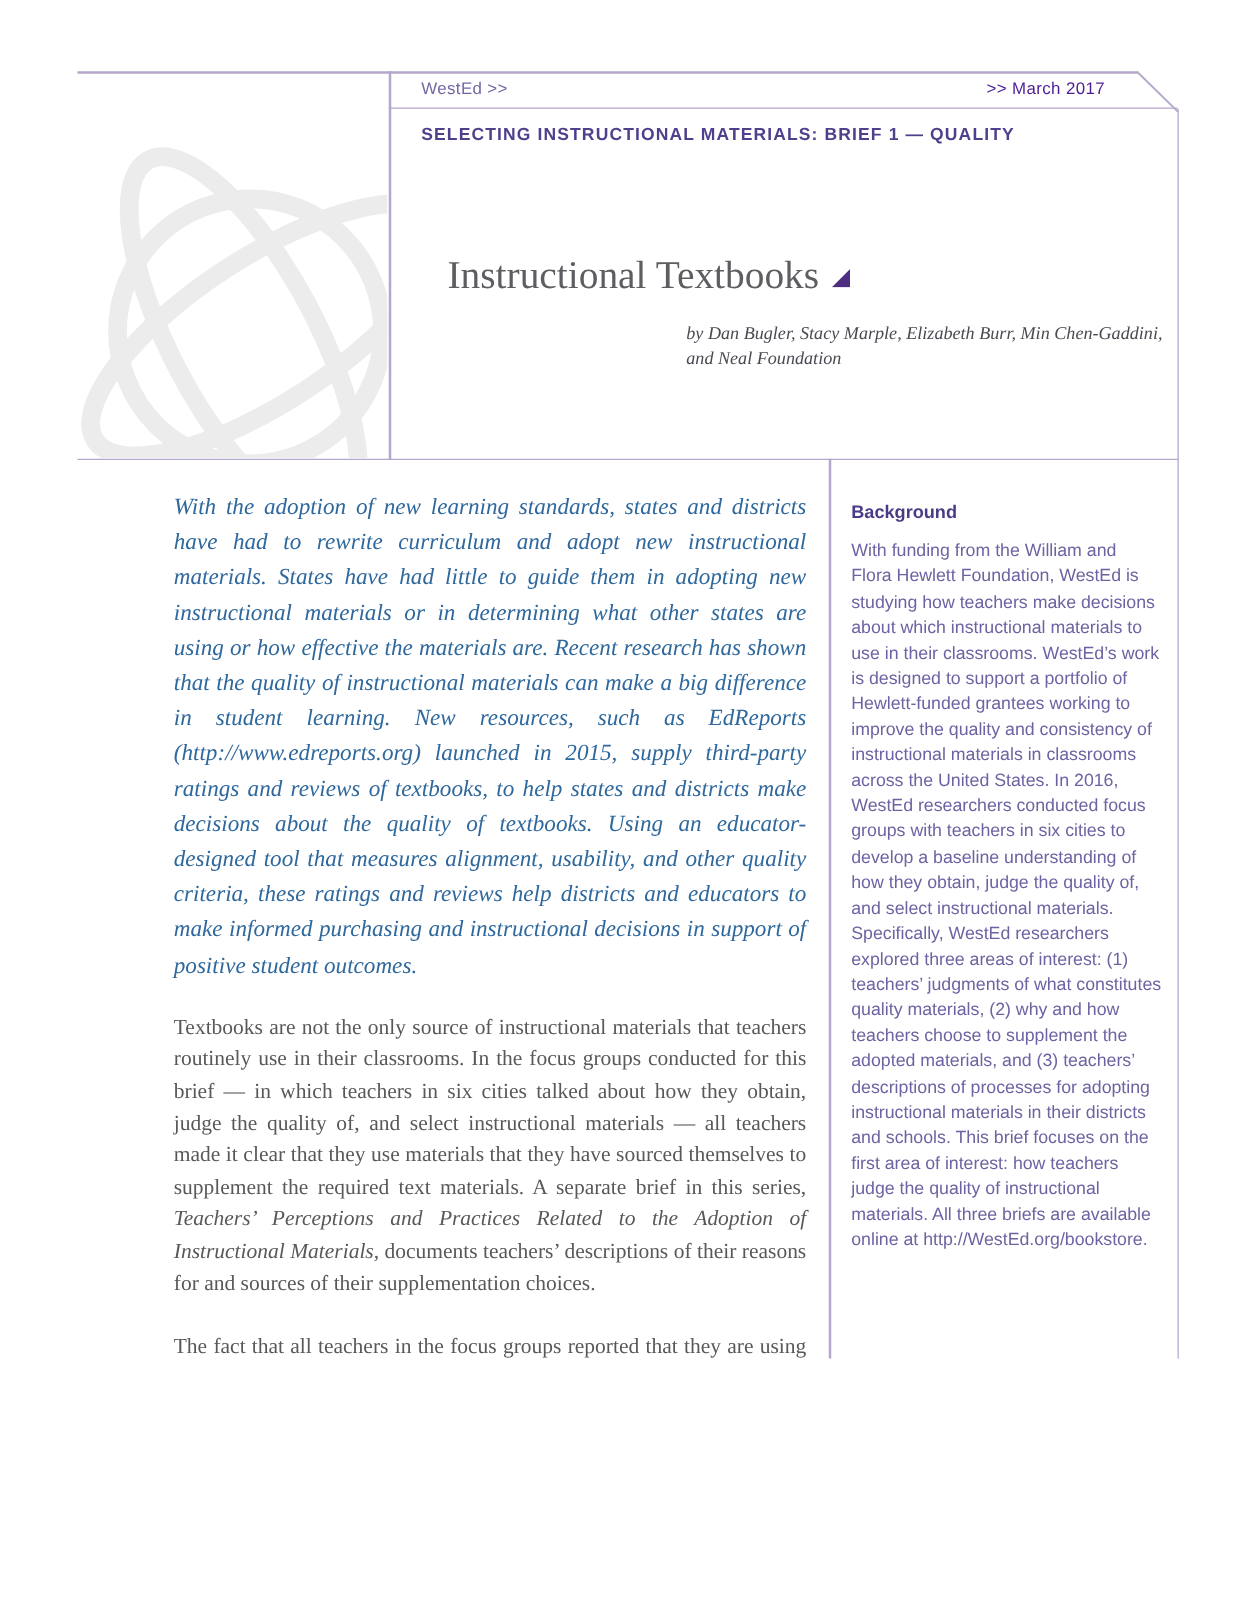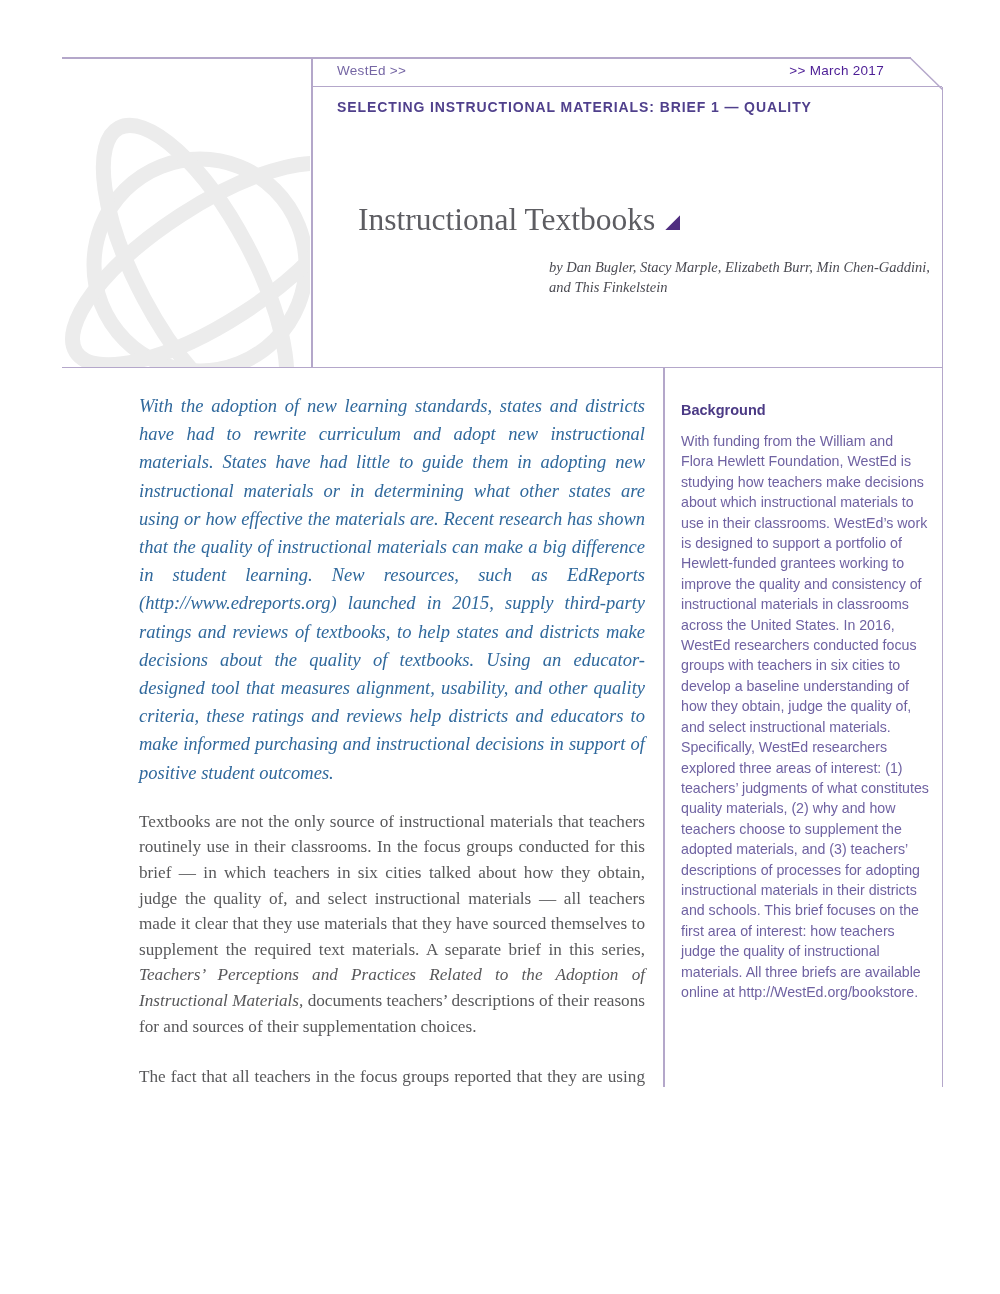--- a/index.html
+++ b/index.html
@@ -89,21 +89,21 @@
   <div class="brand">WestEd &gt;&gt;</div>
   <div class="date">&gt;&gt; March 2017</div>
   <div class="series">SELECTING INSTRUCTIONAL MATERIALS: BRIEF 1 — QUALITY</div>
 
   <div class="title">
     <br>
     <span>Instructional Textbooks</span><span class="title-flag"></span>
   </div>
   <div class="byline">
     <span>by Dan Bugler, Stacy Marple, Elizabeth Burr, Min Chen-Gaddini,</span><br>
-    <span>and This Finkelstein</span>
+    <span>and Neal Foundation</span>
   </div>
 
   <div class="main-col">
     <p class="intro">With the adoption of new learning standards, states and districts have had to rewrite curriculum and adopt new instructional materials. States have had little to guide them in adopting new instructional materials or in determining what other states are using or how effective the materials are. Recent research has shown that the quality of instructional materials can make a big difference in student learning. New resources, such as EdReports (http://www.edreports.org) launched in 2015, supply third-party ratings and reviews of textbooks, to help states and districts make decisions about the quality of textbooks. Using an educator-designed tool that measures alignment, usability, and other quality criteria, these ratings and reviews help districts and educators to make informed purchasing and instructional decisions in support of positive student outcomes.</p>
     <p class="body-p"><span>Textbooks are not the only source of instructional materials that teachers routinely use in their classrooms. In the focus groups conducted for this brief — in which teachers in six cities talked about how they obtain, judge the quality of, and select instructional materials — all teachers made it clear that they use materials that they have sourced themselves to supplement the required text materials. A separate brief in this series, </span><span class="it">Teachers’ Perceptions and Practices Related to the Adoption of Instructional Materials,</span><span> documents teachers’ descriptions of their reasons for and sources of their supplementation choices.</span></p>
     <p class="body-p">The fact that all teachers in the focus groups reported that they are using supplemental materials raises the question of how they judge the quality of the materials that they select. This brief describes the criteria that teachers indicated that they apply when judging the quality of instructional materials.</p>
   </div>
 
   <div class="sidebar">
     <p class="sb-head">Background</p>

